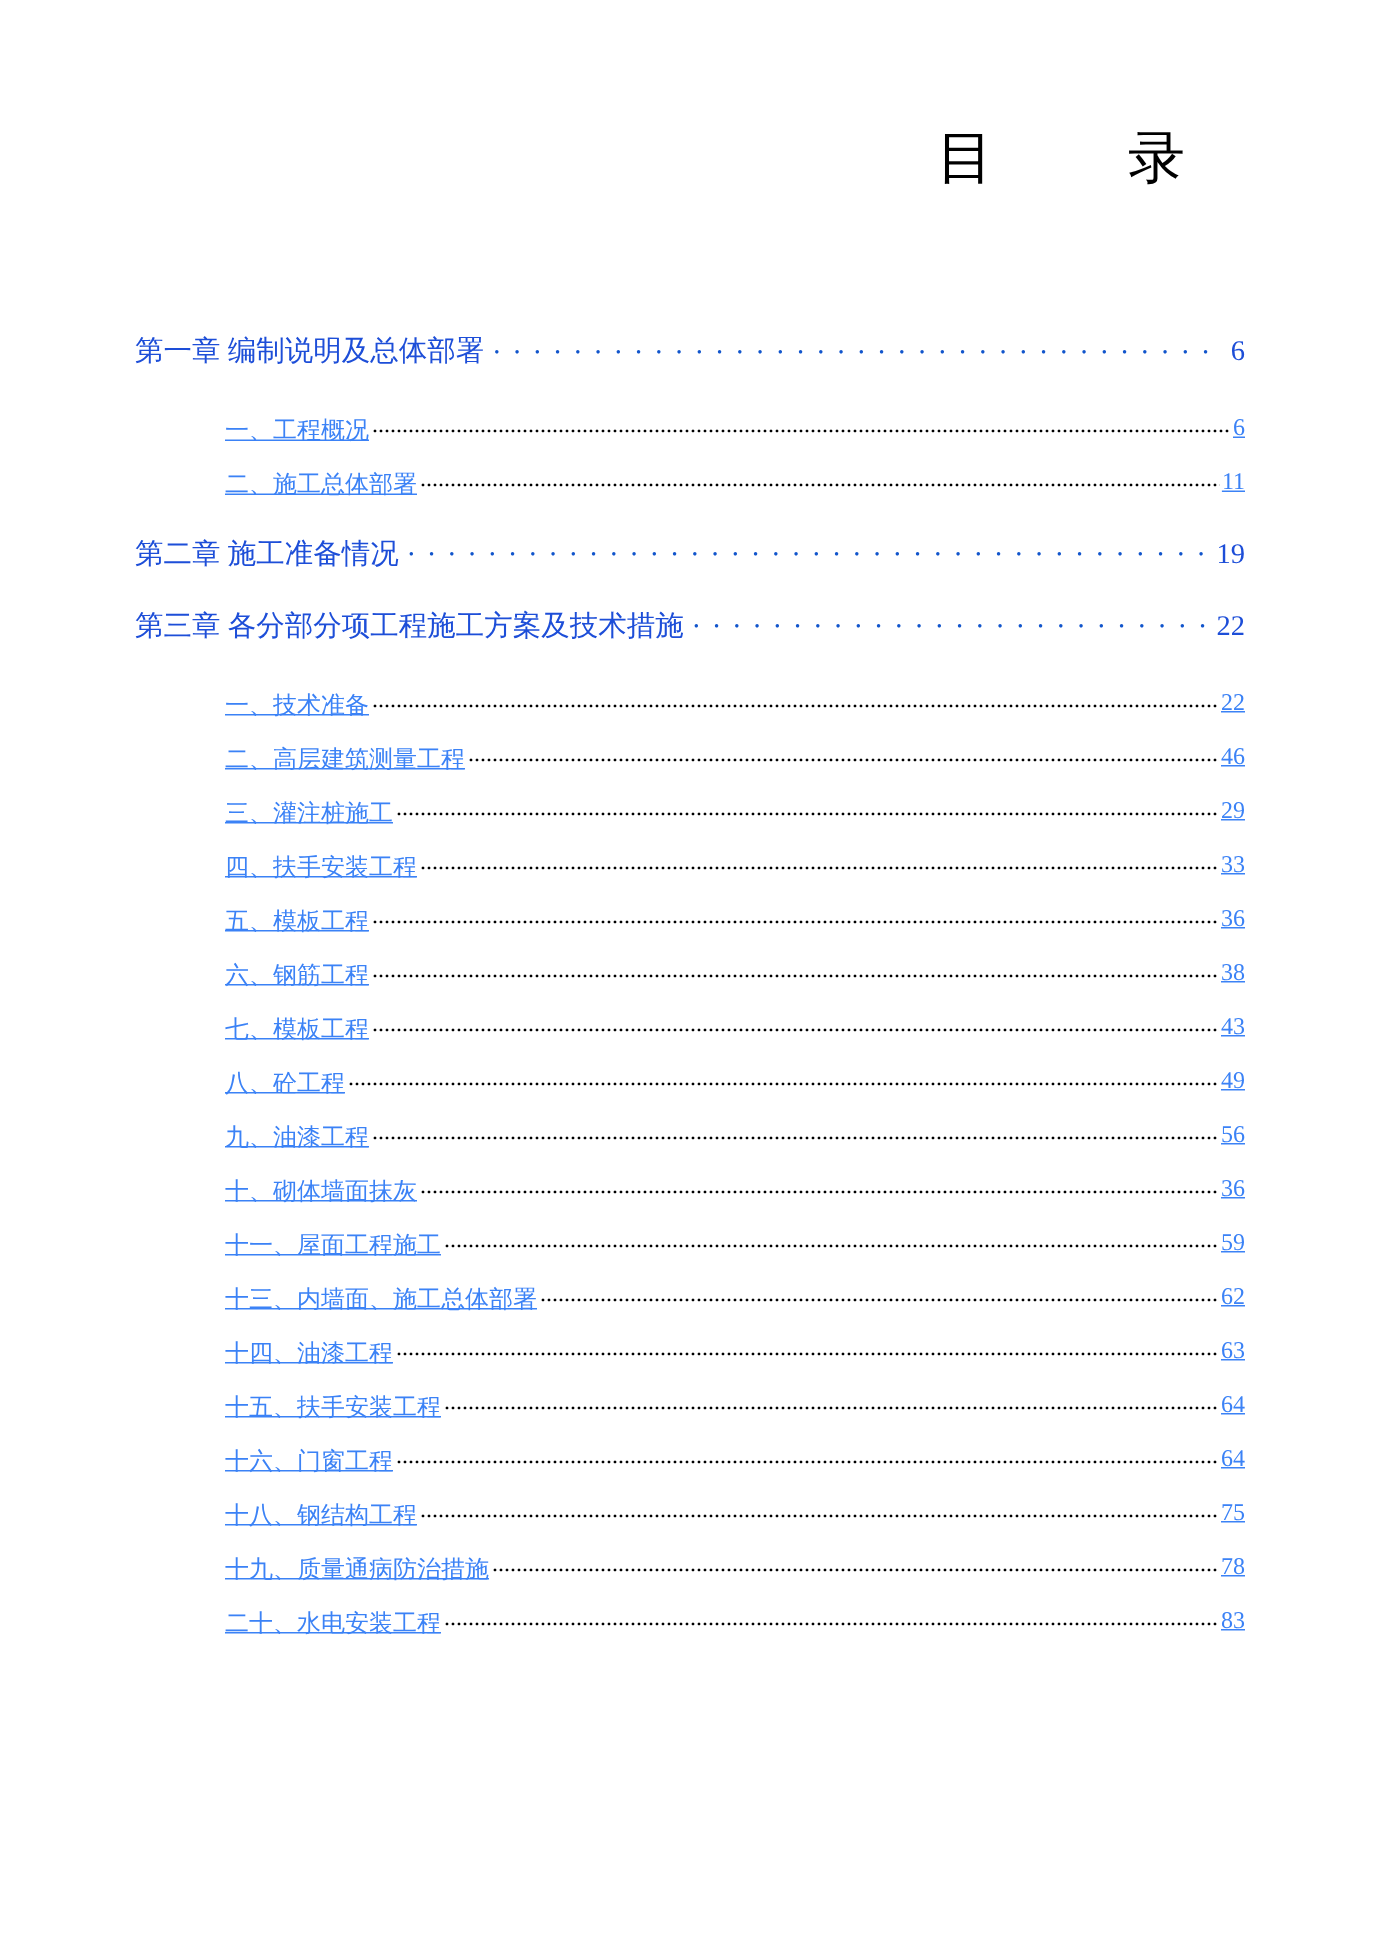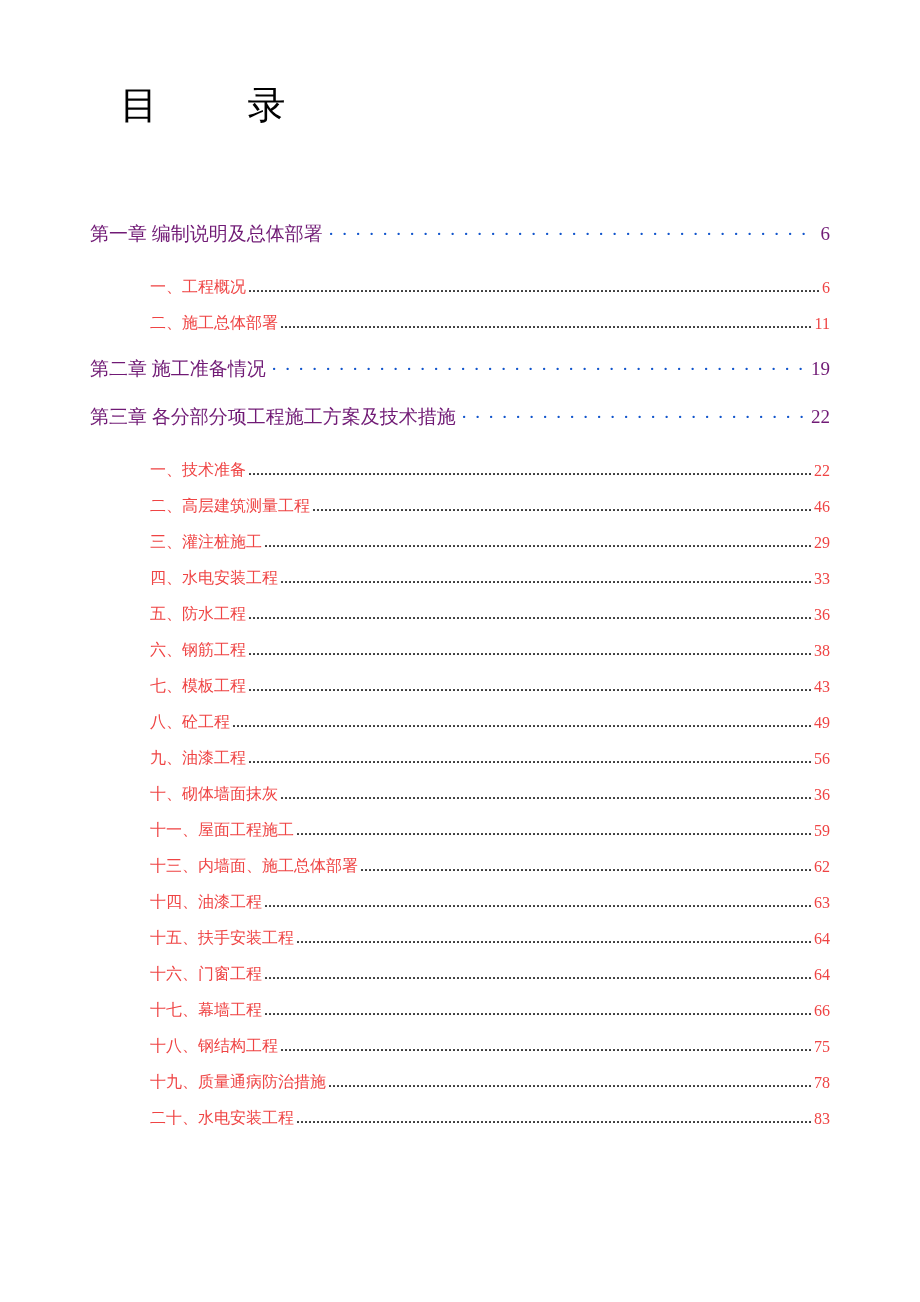--- a/index.html
+++ b/index.html
@@ -9,32 +9,32 @@
     }
     body {
       width: 920px;
       height: 1302px;
       background: #ffffff;
       font-family: "SimSun", "宋体", serif;
       color: #000000;
       padding: 80px 90px 80px 90px;
     }
     .title {
-      text-align: left;
+      text-align: right;
       font-size: 38px;
       font-weight: normal;
       letter-spacing: 40px;
       margin-bottom: 90px;
       padding-left: 30px;
     }
     .toc-chapter {
       display: flex;
       align-items: baseline;
       font-size: 19px;
-      color: #701a75;
+      color: #1d4ed8;
       margin-bottom: 18px;
       margin-top: 22px;
       justify-content: space-between;
     }
     .toc-chapter:first-of-type {
       margin-top: 0;
     }
     .toc-chapter .label {
       white-space: nowrap;
     }
@@ -56,25 +56,26 @@
       white-space: nowrap;
     }
     .toc-chapter .dots {
       border: none;
     }
     .toc-chapter .page {
       white-space: nowrap;
     }
     .toc-sub {
       display: flex;
-      align-items: center;
+      align-items: flex-start;
       font-size: 16px;
-      color: #ef4444;
+      color: #3b82f6;
       margin-bottom: 15px;
       padding-left: 60px;
+      text-decoration: underline;
     }
     .toc-sub .label {
       white-space: nowrap;
     }
     .toc-sub .dots {
       flex: 1;
       overflow: hidden;
       margin: 0 2px;
       height: 1em;
       position: relative;
@@ -140,26 +141,26 @@
     <span class="label">二、高层建筑测量工程</span>
     <span class="dots"></span>
     <span class="page">46</span>
   </div>
   <div class="toc-sub">
     <span class="label">三、灌注桩施工</span>
     <span class="dots"></span>
     <span class="page">29</span>
   </div>
   <div class="toc-sub">
-    <span class="label">四、水电安装工程</span>
+    <span class="label">四、扶手安装工程</span>
     <span class="dots"></span>
     <span class="page">33</span>
   </div>
   <div class="toc-sub">
-    <span class="label">五、防水工程</span>
+    <span class="label">五、模板工程</span>
     <span class="dots"></span>
     <span class="page">36</span>
   </div>
   <div class="toc-sub">
     <span class="label">六、钢筋工程</span>
     <span class="dots"></span>
     <span class="page">38</span>
   </div>
   <div class="toc-sub">
     <span class="label">七、模板工程</span>
@@ -200,25 +201,20 @@
     <span class="label">十五、扶手安装工程</span>
     <span class="dots"></span>
     <span class="page">64</span>
   </div>
   <div class="toc-sub">
     <span class="label">十六、门窗工程</span>
     <span class="dots"></span>
     <span class="page">64</span>
   </div>
   <div class="toc-sub">
-    <span class="label">十七、幕墙工程</span>
-    <span class="dots"></span>
-    <span class="page">66</span>
-  </div>
-  <div class="toc-sub">
     <span class="label">十八、钢结构工程</span>
     <span class="dots"></span>
     <span class="page">75</span>
   </div>
   <div class="toc-sub">
     <span class="label">十九、质量通病防治措施</span>
     <span class="dots"></span>
     <span class="page">78</span>
   </div>
   <div class="toc-sub">

